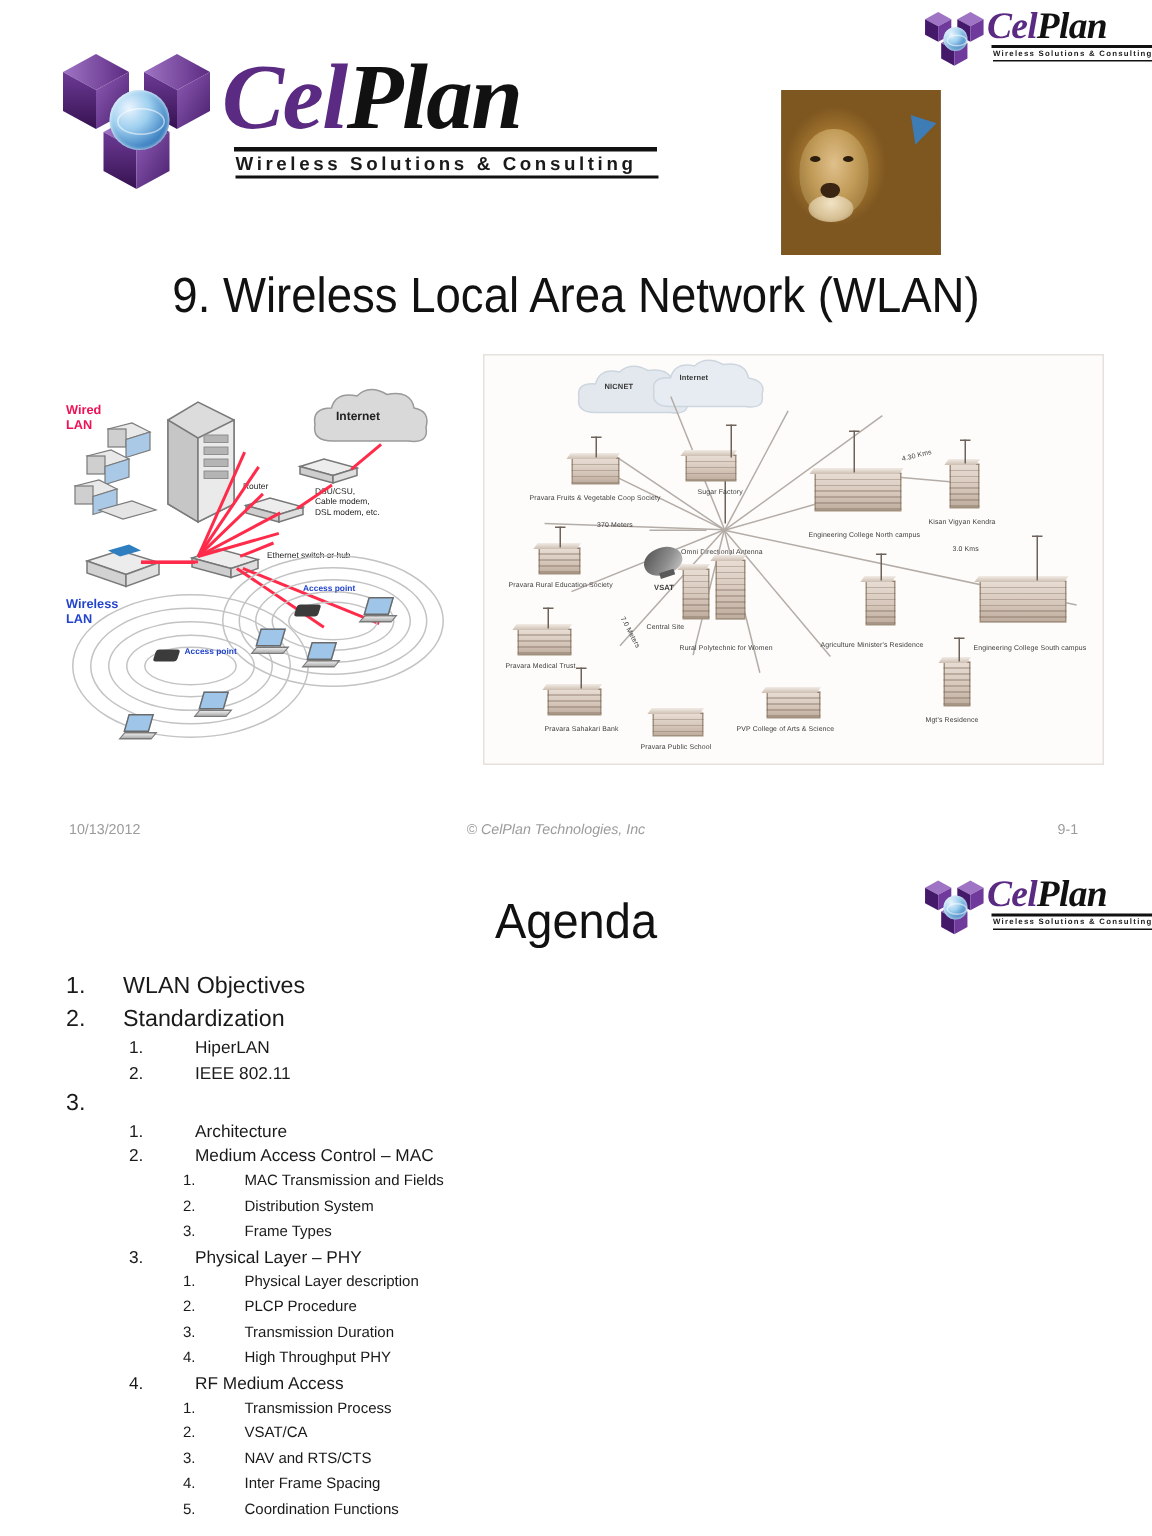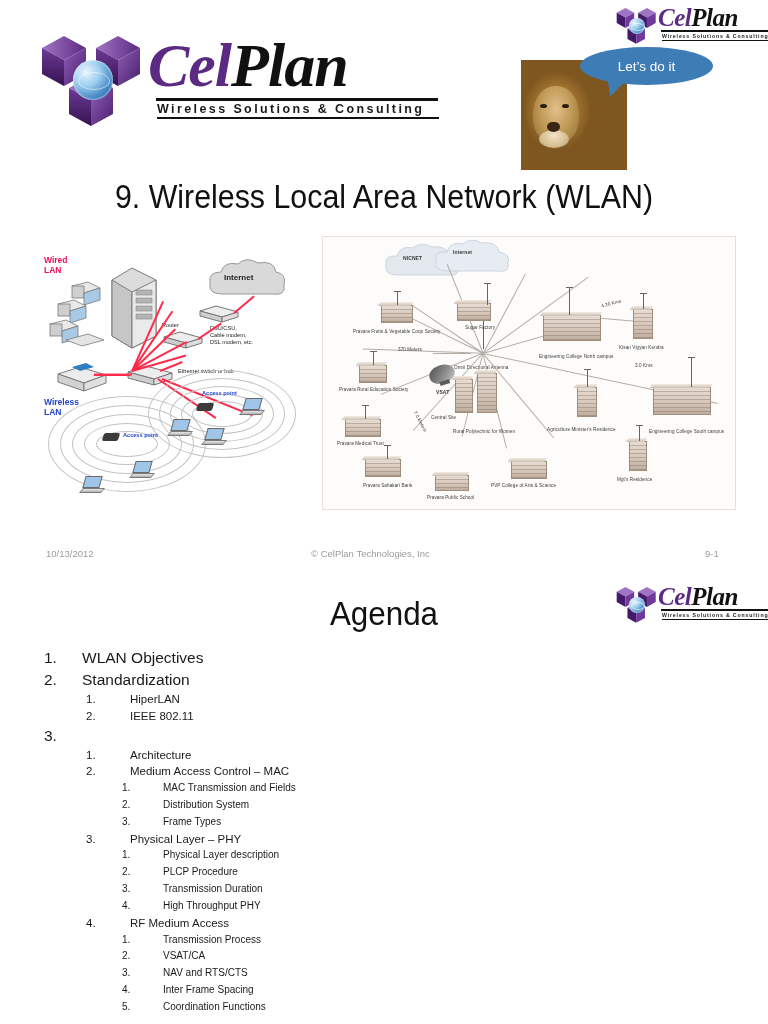--- a/index.html
+++ b/index.html
@@ -69,21 +69,21 @@
     border-left: 9px solid transparent; border-right: 9px solid transparent; border-top: 18px solid #3d7cb5;
     transform: rotate(18deg); }
 
   .slide-title { position: absolute; left: 0; top: 178px; width: 768px; text-align: center;
     font-family: "Liberation Sans", sans-serif; font-size: 33px; font-weight: 400;
     letter-spacing: 0px; color: #111; transform: scaleX(.92); transform-origin: center; }
 
   
   .diag-left { position: absolute; left: 38px; top: 246px; width: 282px; height: 268px; background: #fff; }
   .dl-label { position: absolute; font-size: 8.5px; font-weight: bold; line-height: 1.15; }
-  .dl-wired { left: 6px; top: 10px; color: #ee1155; }
+  .dl-wired { left: 6px; top: 23px; color: #ee1155; }
   .dl-wireless { left: 6px; top: 152px; color: #2244cc; }
   .dl-small { position: absolute; font-size: 5.6px; color: #222; line-height: 1.25; font-weight: normal; }
   .dl-blue { color: #2244cc; font-weight: bold; }
   .link { position: absolute; height: 1.6px; background: #ff2b4a; transform-origin: 0 50%; }
   .laptop { position: absolute; }
   .laptop .screen { position: absolute; width: 17px; height: 12px; background: #9fc6e8; border: 1px solid #6a6a6a;
             transform: skewX(-16deg); }
   .laptop .base { position: absolute; top: 12px; left: -3px; width: 22px; height: 5px;
             background: linear-gradient(180deg,#e8e8e8,#b0b0b0); border: 1px solid #7a7a7a; transform: skewX(-40deg); }
   .ap { position: absolute; width: 16px; height: 8px; background: #3b3b3b; border-radius: 2px; transform: skewX(-18deg); }
@@ -103,21 +103,21 @@
   .bld .roof { position: absolute; left: -2px; top: -3px; width: 104%; height: 4px;
       background: linear-gradient(180deg,#f2ece6,#cdbfb1); transform: skewX(-35deg); }
   .mast { position: absolute; width: 1px; background: #6f625a; }
   .mast::before { content:""; position:absolute; left:-3px; top:0; width:7px; height:1px; background:#6f625a; }
   .dish { position: absolute; width: 26px; height: 18px; border-radius: 50% 50% 45% 45%;
       background: linear-gradient(135deg,#4d4d4d 0%, #8f8f8f 60%, #cfcfcf 100%); transform: rotate(-18deg); }
   .dish::after { content:""; position:absolute; left:8px; top:16px; width:10px; height:4px; background:#5a5a5a; }
 
   .footer { position: absolute; left: 0; top: 548px; width: 768px; height: 20px; }
   .footer .date { position: absolute; left: 46px; top: 0; font-size: 9.5px; color: #9b9b9b; }
-  .footer .copy { position: absolute; left: 311px; top: 0; font-size: 9.5px; color: #9b9b9b; }
+  .footer .copy { position: absolute; left: 311px; top: 0; font-size: 9.5px; color: #9b9b9b; font-style: italic; }
   .footer .pg   { position: absolute; left: 705px; top: 0; font-size: 9.5px; color: #9b9b9b; }
 
   
   .slide2 { position: absolute; left: 0; top: 575px; width: 768px; height: 449px; background: #fff; }
   .agenda-title { position: absolute; left: 0; top: 20px; width: 768px; text-align: center;
     font-size: 33px; color: #111; transform: scaleX(.95); transform-origin: center; }
   .agenda-list { position: absolute; left: 40px; top: 72px; width: 560px; }
   .ag-row { display: flex; align-items: baseline; }
   .ag-num { text-align: left; flex: 0 0 auto; }
   .lvl1 { font-size: 15.5px; line-height: 22.2px; color: #1a1a1a; }
@@ -210,23 +210,20 @@
     </div>
 
     <div class="lion-photo">
       <div class="face"></div>
       <div class="eye l"></div>
       <div class="eye r"></div>
       <div class="muzzle"></div>
       <div class="nose"></div>
     </div>
     <div class="bubble-tail"></div>
-    <div class="bubble">
-      <span>Let’s do it</span>
-    </div>
 
     <div class="slide-title">9. Wireless Local Area Network (WLAN)</div>
 
     <div class="diag-left">
       <div class="dl-label dl-wired">
         <span>Wired</span><br>
         <span>LAN</span>
       </div>
       <div class="dl-label dl-wireless">
         <span>Wireless</span><br>

